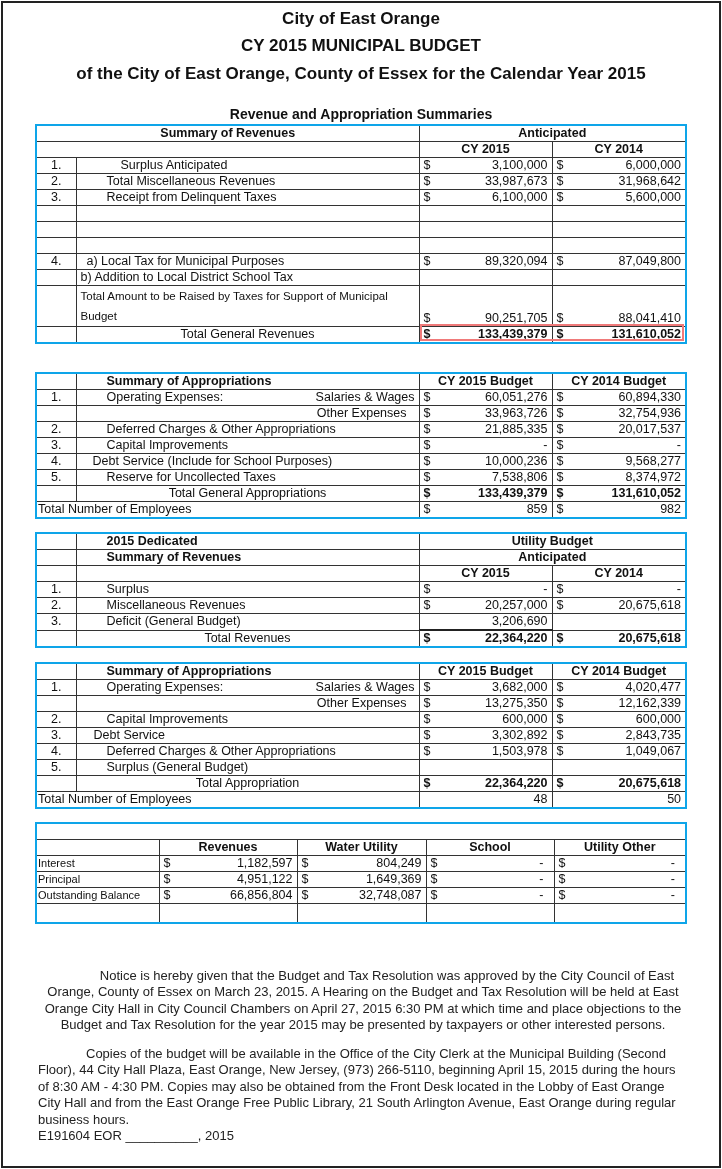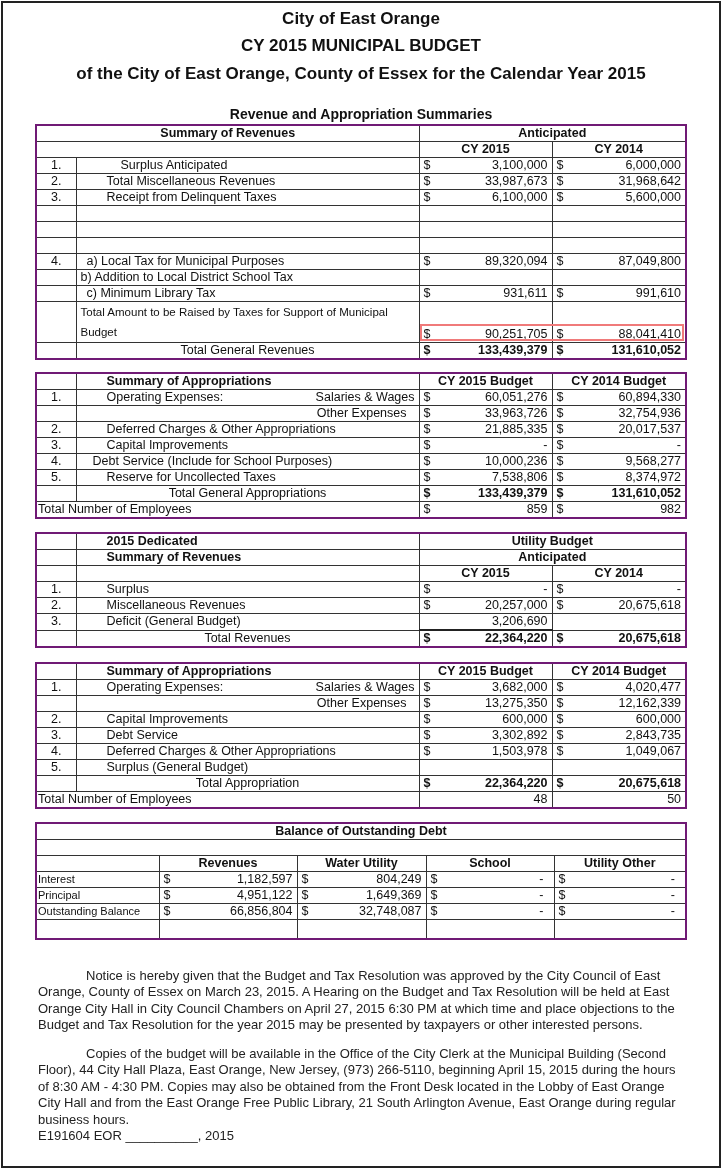--- a/index.html
+++ b/index.html
@@ -5,31 +5,31 @@
   html, body { margin:0; padding:0; background:#fff; }
   body { width:722px; height:1169px; position:relative; overflow:hidden; font-family:"Liberation Sans", sans-serif; color:#111; }
   .frame { position:absolute; left:1px; top:1px; width:716px; height:1163px; border:2px solid #222; }
   .title { position:absolute; left:0; width:722px; text-align:center; font-weight:bold; color:#111; }
   .t1 { top:9px; font-size:17px; }
   .t2 { top:36px; font-size:17px; }
   .t3 { top:64px; font-size:17px; }
   .subtitle { position:absolute; left:0; width:722px; text-align:center; top:106px; font-size:14px; font-weight:bold; }
   table { position:absolute; left:35px; width:650px; border-collapse:collapse; font-size:12.5px; table-layout:fixed; }
   td { border:1px solid #333; padding:0 4px; height:15px; line-height:15px; white-space:nowrap; overflow:hidden; }
-  table.outer { border:2px solid #701a75; }
+  table.outer { border:2px solid #0ea5e9; }
   .c { text-align:center; }
   .r { text-align:right; }
   .b { font-weight:bold; }
   .nb-r { border-right:none; }
   .nb-l { border-left:none; }
   .sm { font-size:11px; }
   .wrap { white-space:normal; line-height:20px; font-size:11.5px; }
   .hl { position:absolute; left:420px; top:324px; width:264px; height:17px; border:2px solid #f07a7a; box-sizing:border-box; pointer-events:none; }
   .notice { position:absolute; left:38px; width:650px; font-size:13px; line-height:16.4px; color:#222; }
-  .n1 { top:968px; }
+  .n1 { top:968px;text-align:center; }
   .n2 { top:1046px; }
   .indent { display:inline-block; width:48px; }
 </style>
 </head>
 <body>
 
 <div class="frame"></div>
 
 <div class="title t1">City of East Orange</div>
 <div class="title t2">CY 2015 MUNICIPAL BUDGET</div>
@@ -107,28 +107,20 @@
   </tr>
   <tr>
     <td class="c"></td>
     <td style="">b)  Addition to Local District School Tax</td>
     <td class="nb-r"></td>
     <td class="r nb-l"></td>
     <td class="nb-r"></td>
     <td class="r nb-l"></td>
   </tr>
   <tr>
-    <td class="c"></td>
-    <td style="padding-left:10px">c)  Minimum Library Tax</td>
-    <td class="nb-r">$</td>
-    <td class="r nb-l">931,611</td>
-    <td class="nb-r">$</td>
-    <td class="r nb-l">991,610</td>
-  </tr>
-  <tr>
     <td></td>
     <td class="wrap" style="height:30px">Total Amount to be Raised by Taxes for Support of Municipal Budget</td>
     <td class="nb-r" style="vertical-align:bottom">$</td>
     <td class="r nb-l" style="vertical-align:bottom">90,251,705</td>
     <td class="nb-r" style="vertical-align:bottom">$</td>
     <td class="r nb-l" style="vertical-align:bottom">88,041,410</td>
   </tr>
   <tr>
     <td></td>
     <td class="c">Total General Revenues</td>
@@ -325,21 +317,21 @@
   <tr>
     <td class="c">2.</td>
     <td colspan="2" style="padding-left:30px">Capital Improvements</td>
     <td class="nb-r">$</td>
     <td class="r nb-l">600,000</td>
     <td class="nb-r">$</td>
     <td class="r nb-l">600,000</td>
   </tr>
   <tr>
     <td class="c">3.</td>
-    <td colspan="2" style="padding-left:30px">Debt Service</td>
+    <td colspan="2" style="padding-left:17px">Debt Service</td>
     <td class="nb-r">$</td>
     <td class="r nb-l">3,302,892</td>
     <td class="nb-r">$</td>
     <td class="r nb-l">2,843,735</td>
   </tr>
   <tr>
     <td class="c">4.</td>
     <td colspan="2" style="padding-left:30px">Deferred Charges &amp; Other Appropriations</td>
     <td class="nb-r">$</td>
     <td class="r nb-l">1,503,978</td>
@@ -374,23 +366,20 @@
       <col style="width:16px">
       <col style="width:122px">
       <col style="width:16px">
       <col style="width:113px">
       <col style="width:16px">
       <col style="width:112px">
       <col style="width:16px">
       <col style="width:116px">
     </colgroup>
   <tbody>
-      <tr>
-    <td colspan="9" class="c b">Balance of Outstanding Debt</td>
-  </tr>
   <tr>
         <td colspan="9"></td>
       </tr>
   <tr>
     <td></td>
     <td colspan="2" class="c b">Revenues</td>
     <td colspan="2" class="c b">Water Utility</td>
     <td colspan="2" class="c b">School</td>
     <td colspan="2" class="c b">Utility Other</td>
   </tr>

